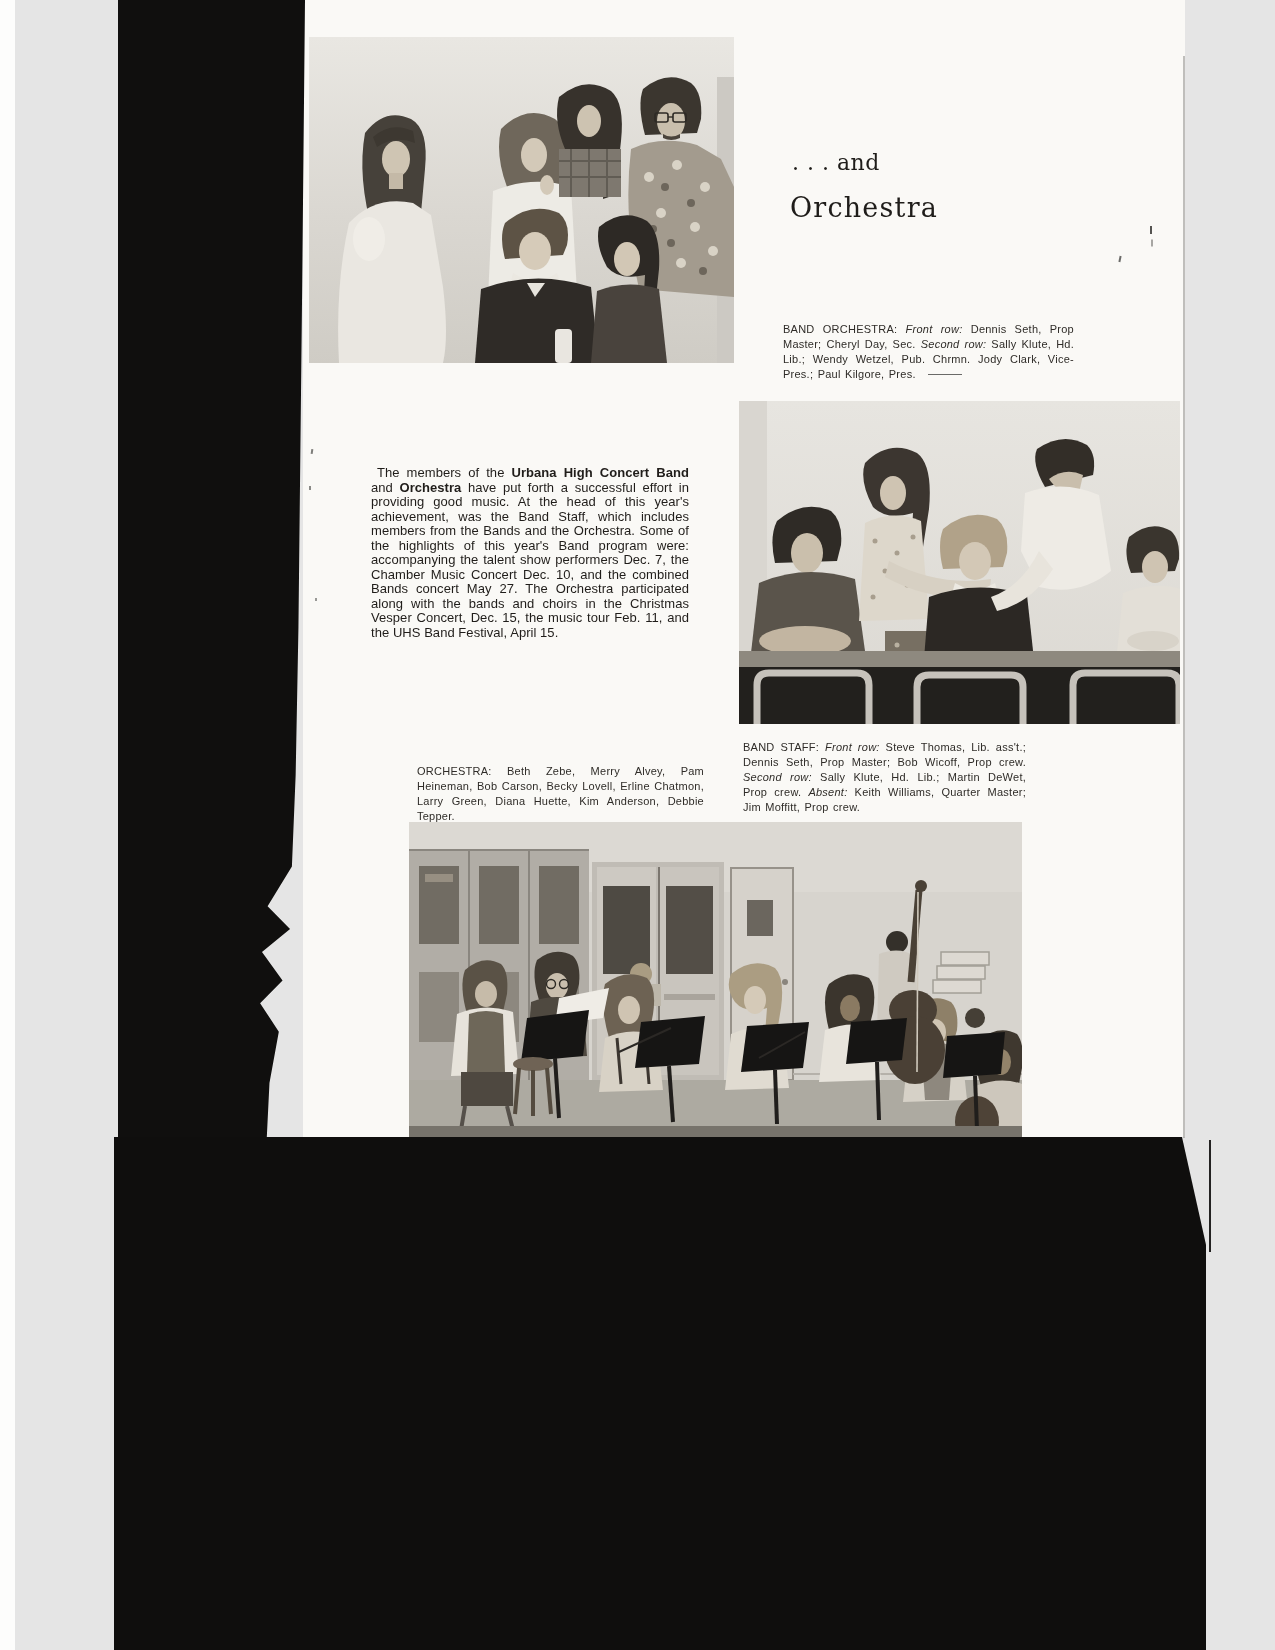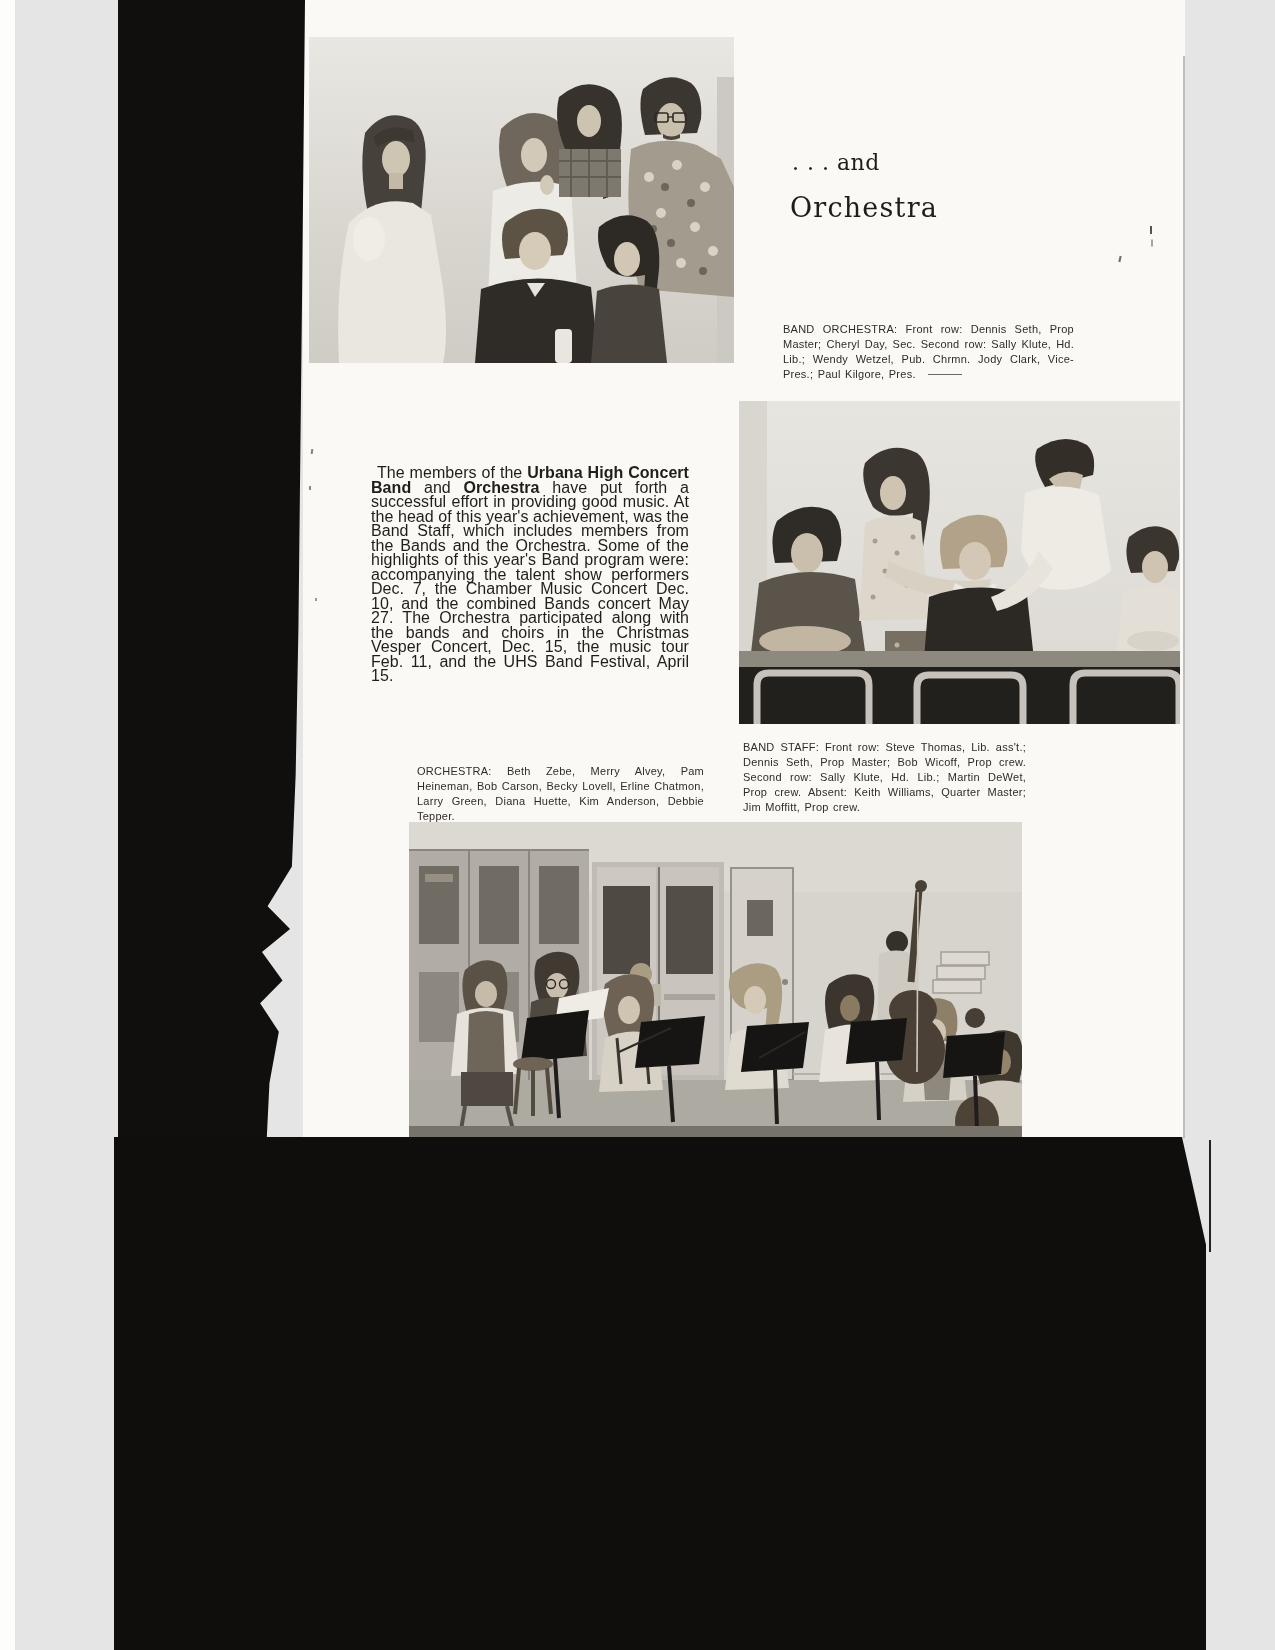--- a/index.html
+++ b/index.html
@@ -27,30 +27,30 @@
 
   
   .heading-and,.heading-orch{position:absolute;z-index:6;color:#1f1d1a;
      font-family:"DejaVu Serif","Liberation Serif",serif;white-space:nowrap;}
   .heading-and{left:777px;top:150px;font-size:22px;letter-spacing:.5px;}
   .heading-orch{left:775px;top:192px;font-size:27px;letter-spacing:1.2px;}
 
   
   .cap{position:absolute;z-index:6;margin:0;font-size:11px;line-height:15px;
        letter-spacing:.25px;word-spacing:1.1px;color:#2f2c28;text-align:justify;}
-  .cap .it{}
+  .cap .it{font-style:italic;}
   .cap-officers{left:768px;top:322px;width:291px;}
   .cap-staff{left:728px;top:740px;width:283px;}
   .cap-orch{left:402px;top:764px;width:287px;}
   .cap-rule{display:inline-block;width:34px;height:2px;border-bottom:1.4px solid #6a6a68;
             margin-left:12px;transform:translateY(-3px);}
 
   
   .body-par{position:absolute;z-index:6;left:356px;top:466px;width:318px;margin:0;
-    font-size:16px;line-height:14.5px;text-align:justify;color:#201d1a;
+    font-size:13px;line-height:14.5px;text-align:justify;color:#201d1a;
     text-indent:6px;letter-spacing:.05px;}
   .body-par b{font-weight:bold;}
 
   
   .speck{position:absolute;z-index:7;display:block;background:#6b6b69;}
   .s1{left:1104px;top:256px;width:2px;height:6px;transform:rotate(12deg);}
   .s2{left:1135px;top:226px;width:2px;height:8px;background:#555451;box-shadow:1px 13px 0 -0.5px #555451;}
   .s3{left:296px;top:449px;width:2px;height:5px;background:#7d7d7a;transform:rotate(8deg);}
   .s4{left:294px;top:486px;width:2px;height:4px;background:#8a8a87;}
   .s5{left:300px;top:598px;width:2px;height:3px;background:#999996;}

